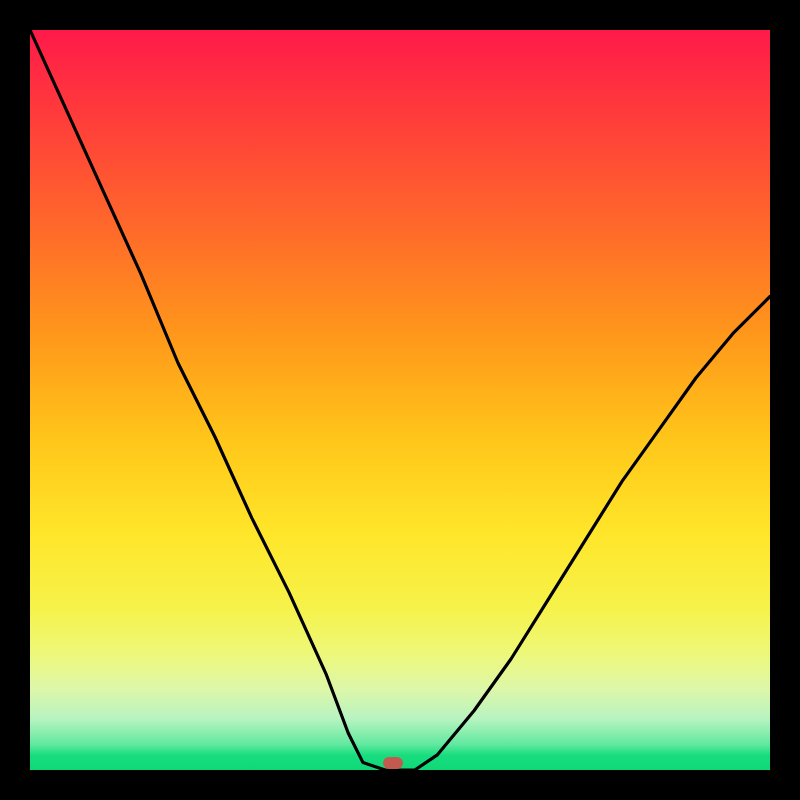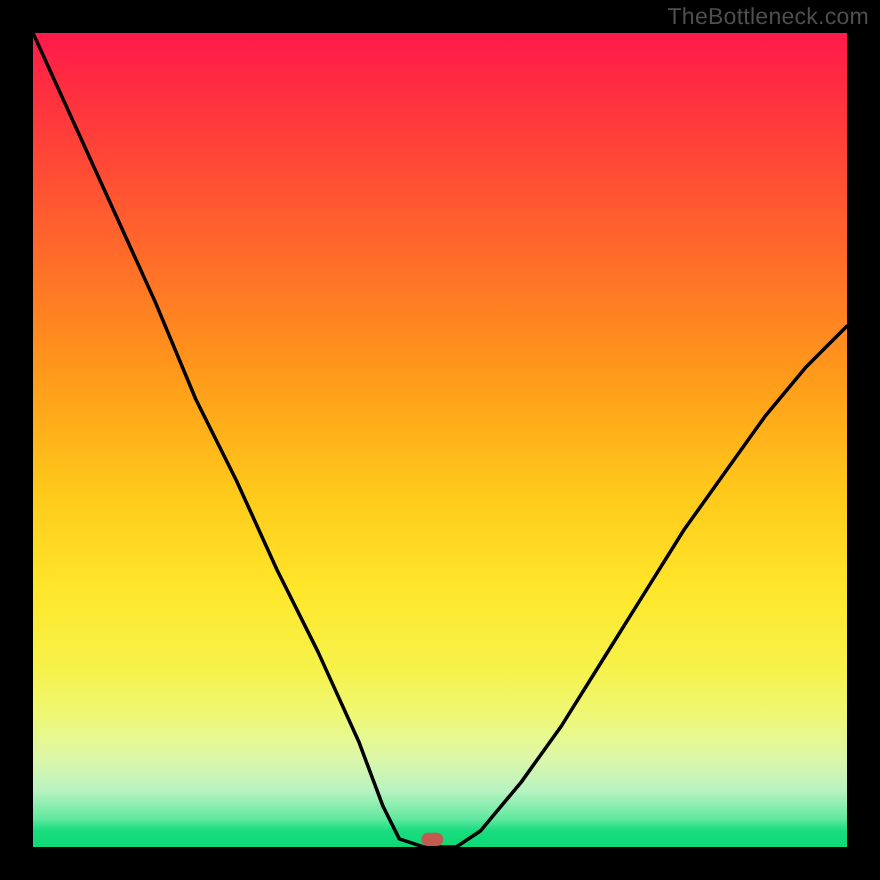--- a/index.html
+++ b/index.html
@@ -64,21 +64,20 @@
     border-radius: 6px;
     background: #c35a4f;
     z-index: 3;
     transform: translate(-50%, -50%);
   }
 </style>
 </head>
 <body>
 
 <div class="frame">
-  <div class="watermark">TheBottleneck.com</div>
 
   <div class="plot">
     <svg class="curve" viewBox="0 0 740 740" preserveAspectRatio="none">
       <polyline id="curve-poly" fill="none" stroke="#000000" stroke-width="3.2" stroke-linejoin="round" stroke-linecap="round" points="0.0,0.0 37.0,81.4 74.0,162.8 111.0,244.2 148.0,333.0 185.0,407.0 222.0,488.4 259.0,562.4 296.0,643.8 318.2,703.0 333.0,732.6 355.2,740.0 384.8,740.0 407.0,725.2 444.0,680.8 481.0,629.0 518.0,569.8 555.0,510.6 592.0,451.4 629.0,399.6 666.0,347.8 703.0,303.4 740.0,266.4"></polyline>
     </svg>
     <div class="dot" id="marker-dot" style="left: 362.6px; top: 732.6px; background: rgb(195, 90, 79);"></div>
   </div>
 </div>
 
 </body></html>

